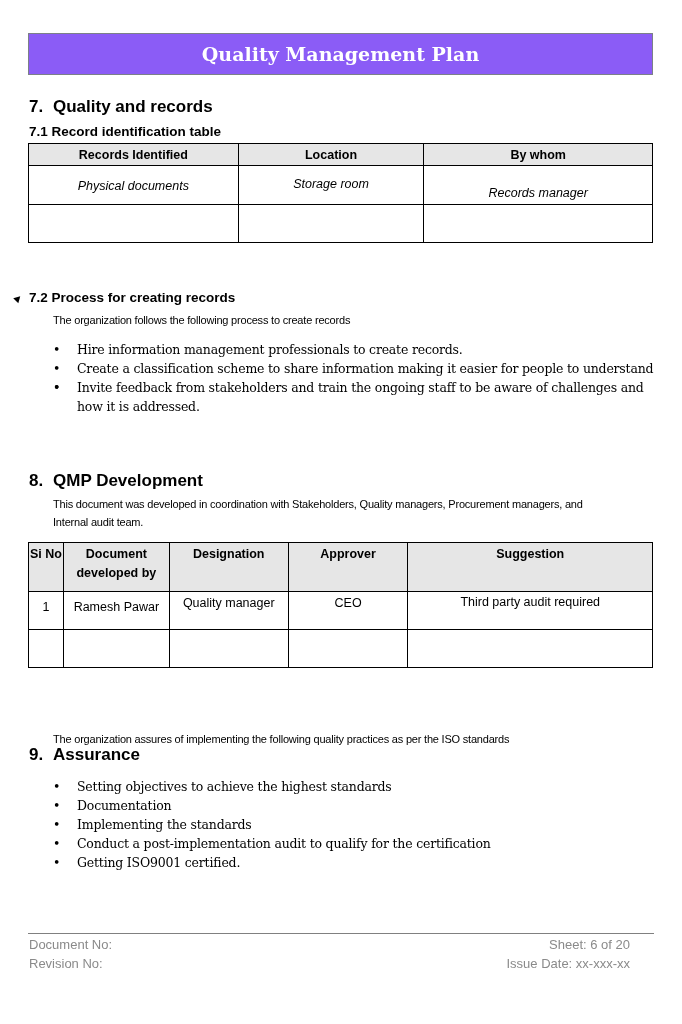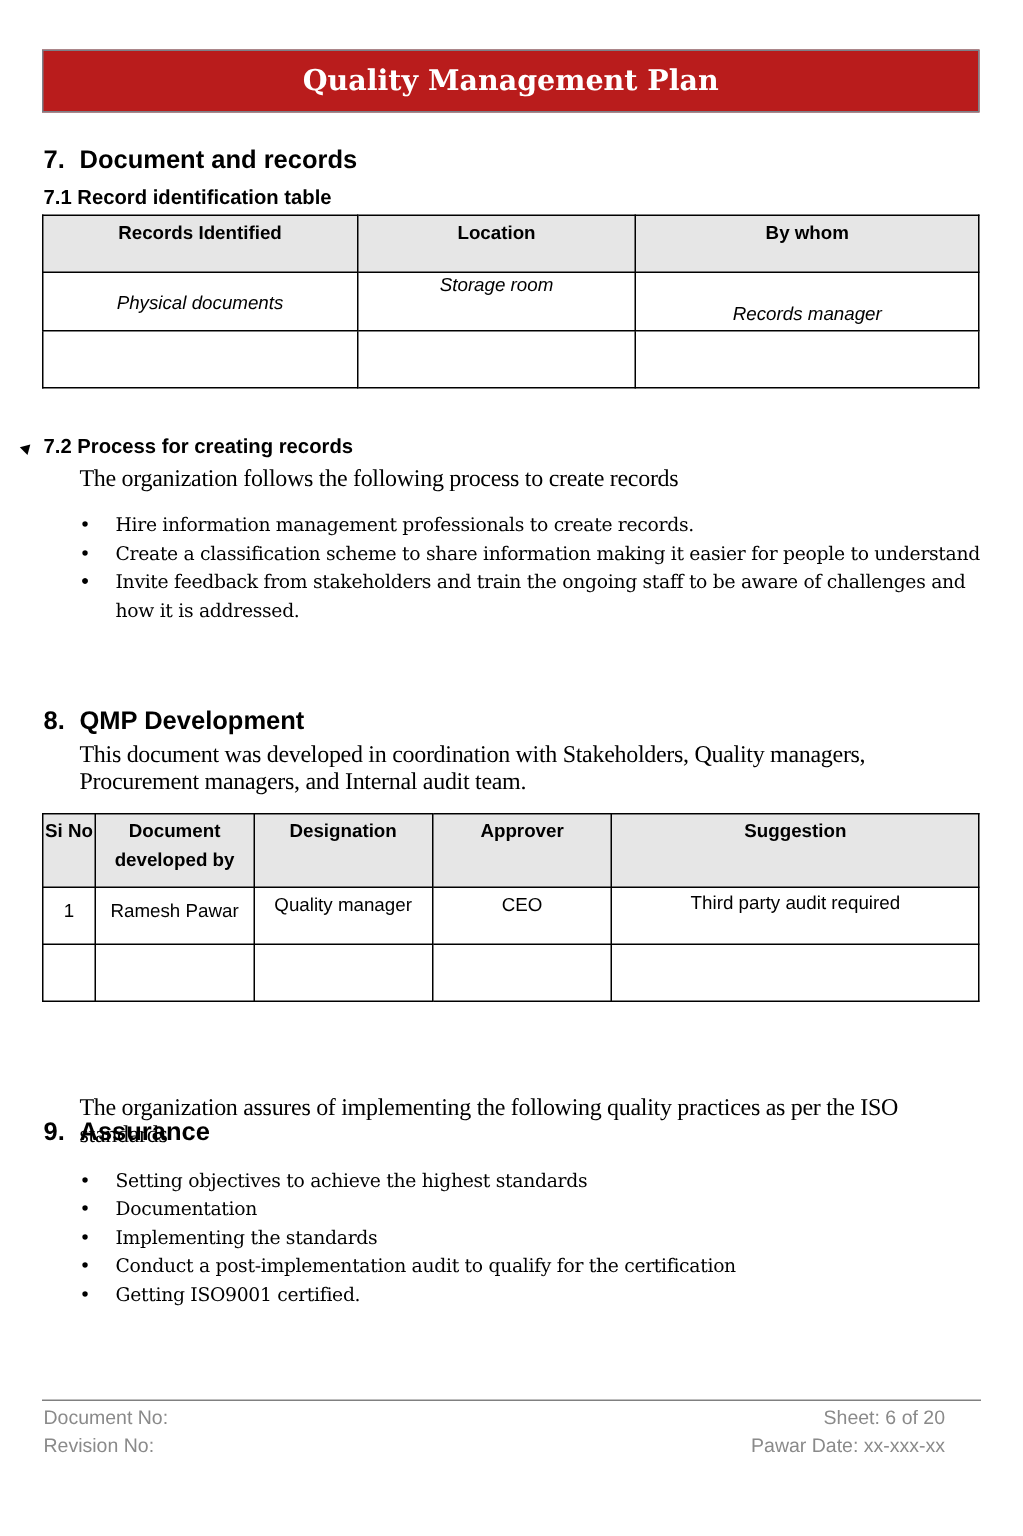--- a/index.html
+++ b/index.html
@@ -1,31 +1,31 @@
 <!DOCTYPE html>
 <html><head>
   <meta charset="utf-8">
   <style>
     html, body { margin: 0; padding: 0; background: #ffffff; }
     body { width: 682px; height: 1024px; position: relative; overflow: hidden; color: #000; }
 
     .title-bar {
       position: absolute; left: 28px; top: 33px; width: 623px; height: 40px;
-      background: #b91c1c; border: 1px solid #7c8088;
+      background: #8b5cf6; border: 1px solid #7c8088;
       display: flex; align-items: center; justify-content: center;
     }
     .title-bar span {
       color: #ffffff; font-family: "DejaVu Serif", "Liberation Serif", serif;
       font-weight: bold; font-size: 19px; letter-spacing: 0px;
     }
 
     .h1 { position: absolute; font-family: "Liberation Sans", sans-serif; font-weight: bold; font-size: 17px; }
     .h1 .num { display: inline-block; width: 24px; }
     .h2 { position: absolute; font-family: "Liberation Sans", sans-serif; font-weight: bold; font-size: 13.5px; }
-    .para { position: absolute; font-family: Liberation Serif, serif; font-size: 16px; line-height: 18px; letter-spacing: -0.2px; }
+    .para { position: absolute; font-family: Liberation Sans, sans-serif; font-size: 11px; line-height: 18px; letter-spacing: -0.2px; }
 
     table.doc { position: absolute; border-collapse: collapse; font-family: "Liberation Sans", sans-serif; font-size: 12.5px; }
     table.doc th, table.doc td { border: 1px solid #000; text-align: center; vertical-align: top; padding: 0; }
     table.doc th { background: #e6e6e6; font-weight: bold; padding-top: 2px; line-height: 19px; }
     table.doc td { padding-top: 9px; line-height: 16px; }
 
     ul.bul { position: absolute; margin: 0; padding: 0; list-style: none;
       font-family: "DejaVu Serif", "Liberation Serif", serif; font-size: 12.5px; line-height: 19px; letter-spacing: -0.2px; }
     ul.bul li { position: relative; padding-left: 24px; }
     ul.bul li .dot { position: absolute; left: 0; top: 0; }
@@ -36,39 +36,39 @@
     .footer { position: absolute; font-family: "Liberation Sans", sans-serif; font-size: 13px; color: #8a8a8a; }
   </style>
 </head>
 <body>
 
 <div class="title-bar">
   <span>Quality Management Plan</span>
 </div>
 
 <div class="h1" style="left:29px; top:97px;">
-  <span class="num">7.</span><span>Document and records</span>
+  <span class="num">7.</span><span>Quality and records</span>
 </div>
 <div class="h2" style="left:29px; top:124px;">7.1 Record identification table</div>
 
 <table class="doc" style="left:28px; top:143px; width:625px;">
   <colgroup>
       <col style="width:210px">
       <col style="width:186px">
       <col style="width:229px">
     </colgroup>
   <tbody>
-      <tr style="height:38px;border-radius:14px;">
+      <tr style="height:22px;border-radius:14px;">
     <th>Records Identified</th>
     <th>Location</th>
     <th>By whom</th>
   </tr>
   <tr style="height:39px;font-style:italic;">
     <td style="padding-top:12px;">Physical documents</td>
-    <td style="padding-top:0;">Storage room</td>
+    <td style="padding-top:10px;">Storage room</td>
     <td style="padding-top:19px;">Records manager</td>
   </tr>
   <tr style="height:38px;">
     <td></td>
     <td></td>
     <td></td>
   </tr>
 </tbody>
   </table>
 
@@ -131,13 +131,13 @@
   <li><span class="dot">•</span><span>Documentation</span></li>
   <li><span class="dot">•</span><span>Implementing the standards</span></li>
   <li><span class="dot">•</span><span>Conduct a post-implementation audit to qualify for the certification</span></li>
   <li><span class="dot">•</span><span>Getting ISO9001 certified.</span></li>
 </ul>
 
 <div class="footer-line"></div>
 <div class="footer" style="left:29px; top:937px;">Document No:</div>
 <div class="footer" style="left:29px; top:956px;">Revision No:</div>
 <div class="footer" style="right:52px; top:937px; text-align:right;">Sheet: 6 of 20</div>
-<div class="footer" style="right:52px; top:956px; text-align:right;">Pawar Date: xx-xxx-xx</div>
+<div class="footer" style="right:52px; top:956px; text-align:right;">Issue Date: xx-xxx-xx</div>
 
 </body></html>

